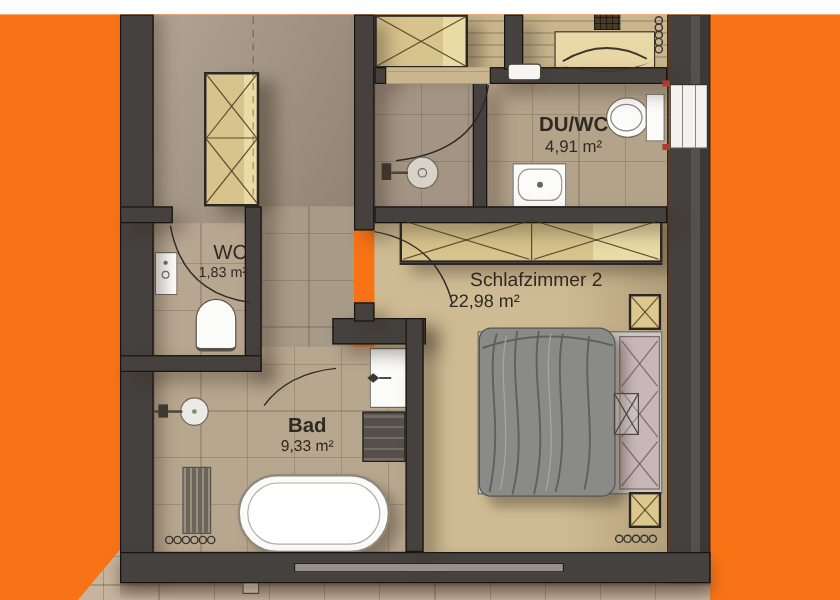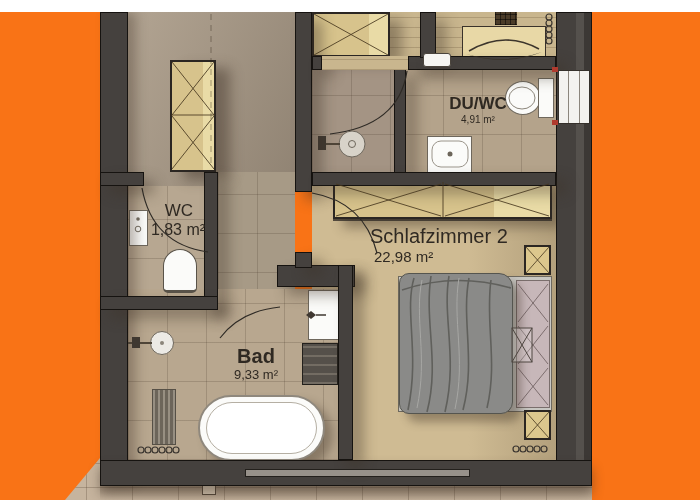--- a/index.html
+++ b/index.html
@@ -213,28 +213,28 @@
     </g>
 
     <path d="M466,42 Q504,53 542,40 Q522,48 503,48 Q484,48 466,42 Z" fill="#3c352c"></path>
     <path d="M469,39 Q504,18 539,37" fill="none" stroke="#3c352c" stroke-width="1.5"></path>
 
     <line x1="333" y1="208" x2="552" y2="208" stroke="#2b2622" stroke-width="1.5"></line>
   </svg>
 
   <div class="lbl" style="left:440px;top:82px;width:76px;">
     <span class="nm" style="font-size:17px;font-weight:700;">DU/WC</span>
-    <span class="ar" style="font-size:10px;">4,91 m²</span>
+    <span class="ar" style="font-size:14px;">4,91 m²</span>
   </div>
   <div class="lbl" style="left:370px;top:213px;width:132px;text-align:left;">
-    <span class="nm" style="font-size:20px;">Schlafzimmer 2</span>
+    <span class="nm" style="font-size:16px;text-align:right;">Schlafzimmer 2</span>
     <span class="ar" style="font-size:15px;padding-left:4px;">22,98 m²</span>
   </div>
-  <div class="lbl" style="left:150px;top:189px;width:56px;text-align:center;">
+  <div class="lbl" style="left:150px;top:189px;width:56px;text-align:right;">
     <span class="nm" style="font-size:17px;padding-left:2px;">WC</span>
-    <span class="ar" style="font-size:16px;">1,83 m²</span>
+    <span class="ar" style="font-size:12px;">1,83 m²</span>
   </div>
   <div class="lbl" style="left:228px;top:333px;width:56px;">
-    <span class="nm" style="font-size:20px;font-weight:700;">Bad</span>
+    <span class="nm" style="font-size:17px;font-weight:700;">Bad</span>
     <span class="ar" style="font-size:13px;">9,33 m²</span>
   </div>
 
 </div>
 
 </body></html>

